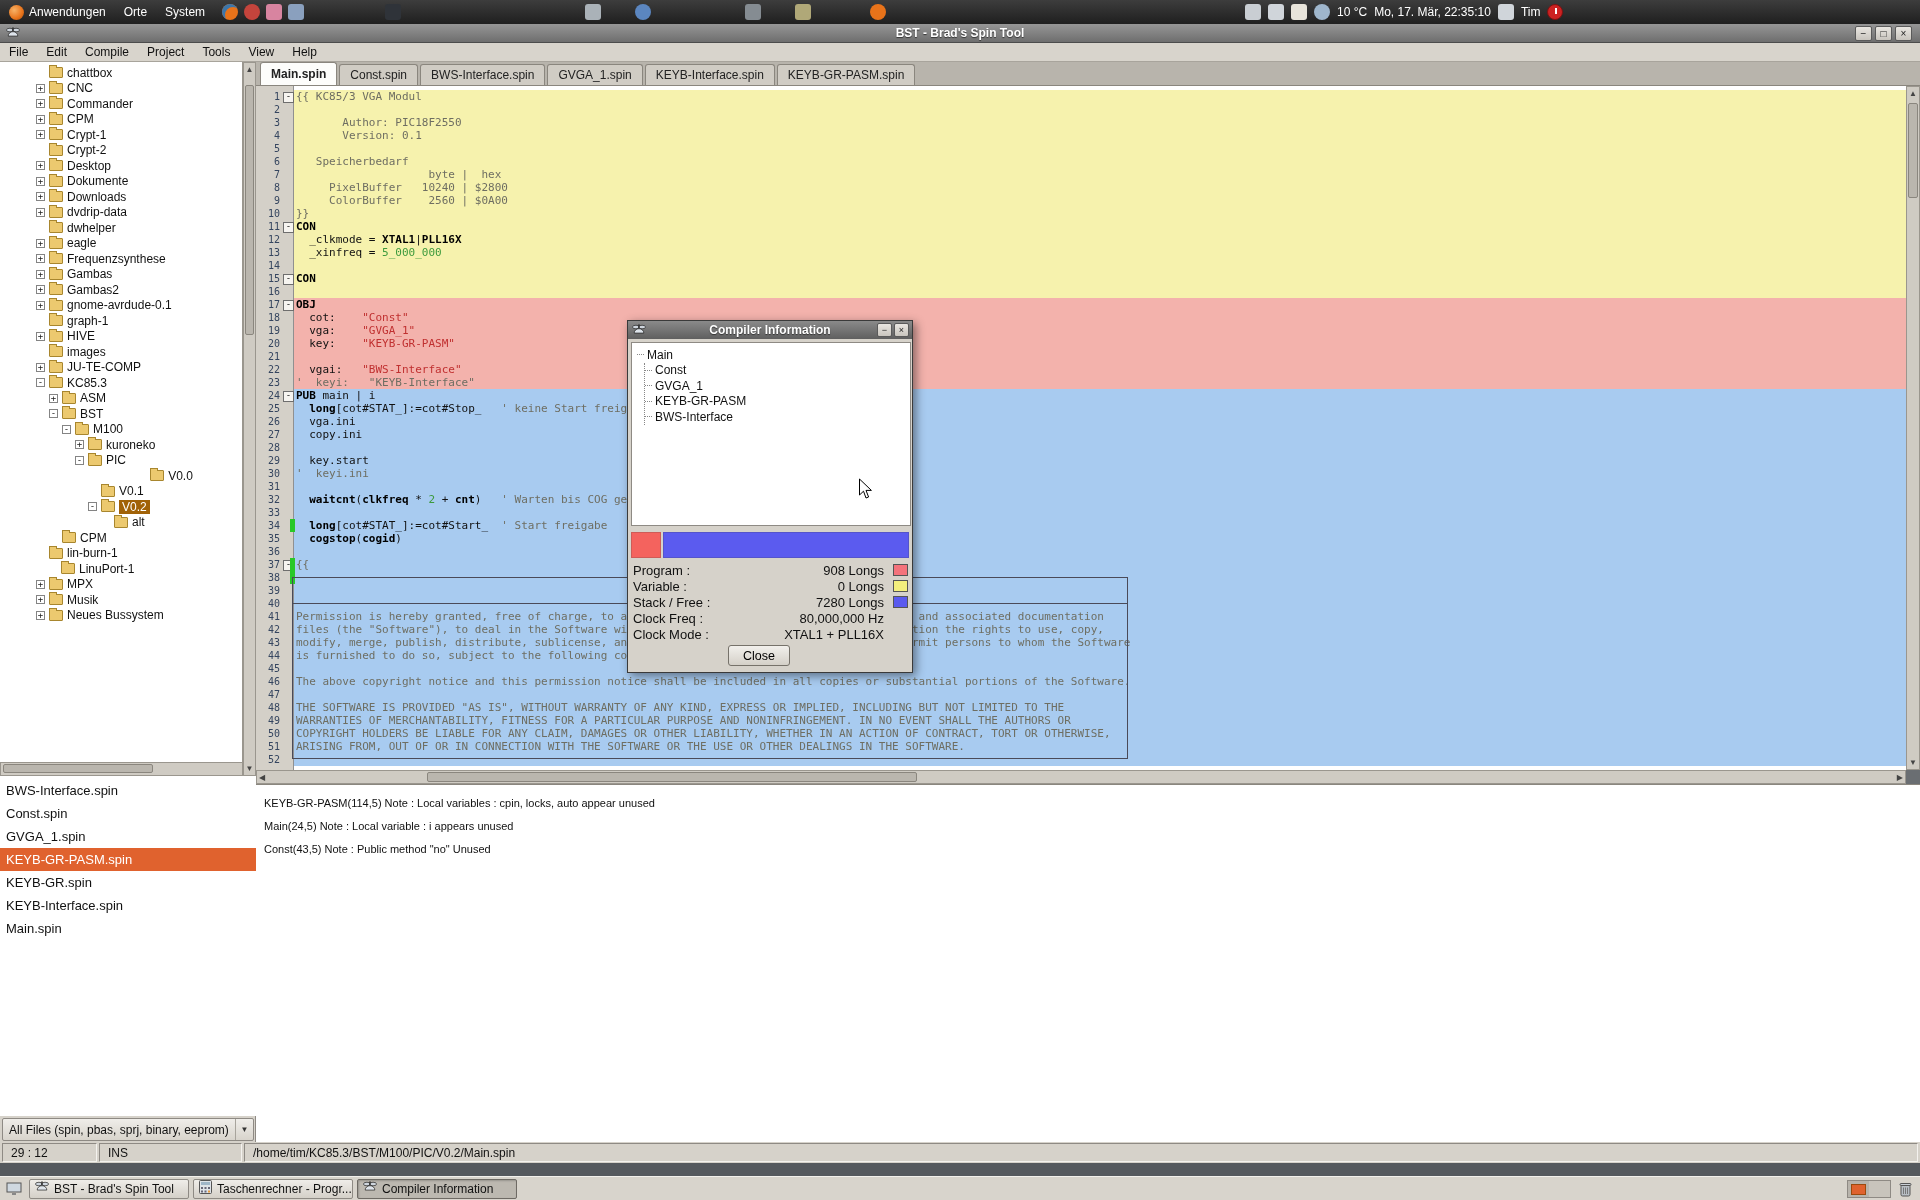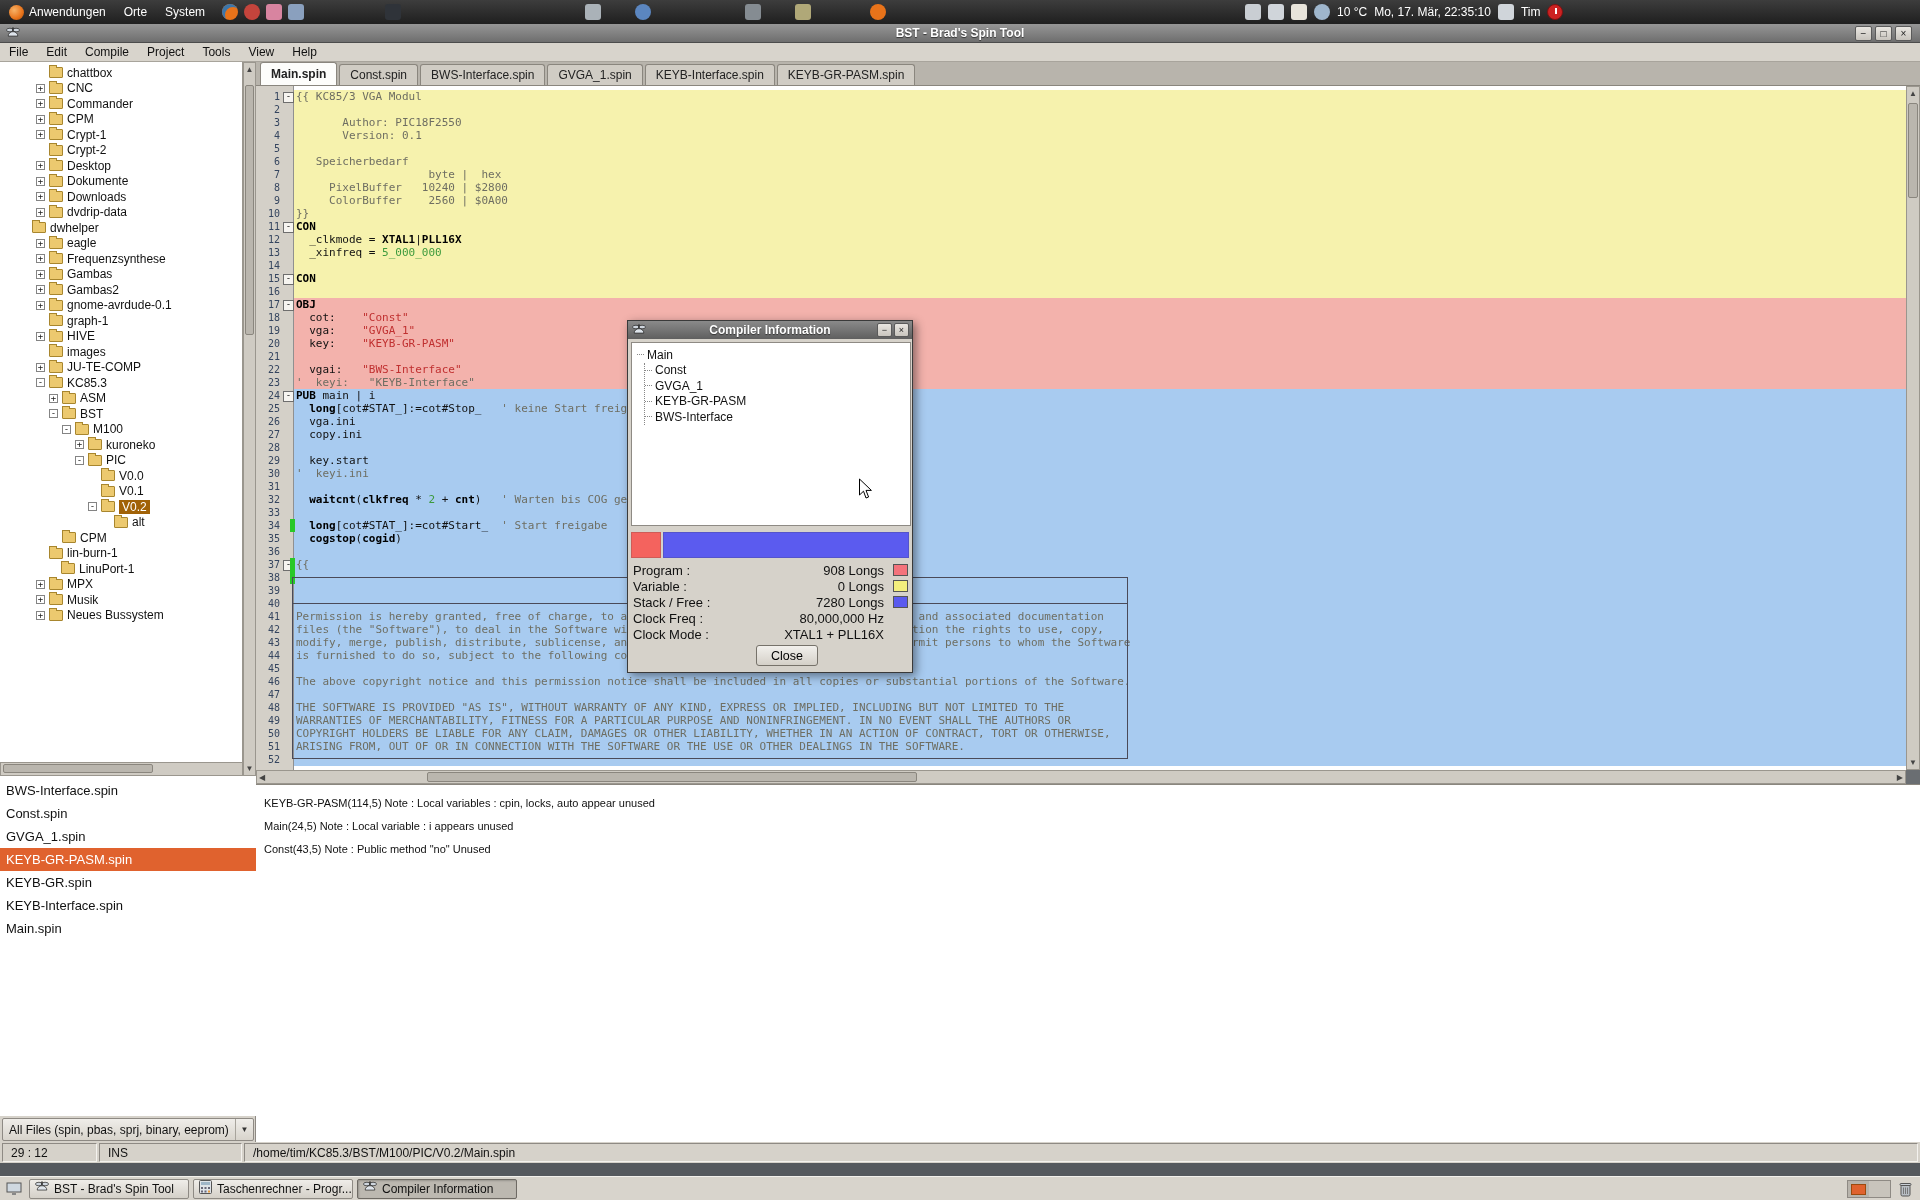--- a/index.html
+++ b/index.html
@@ -127,21 +127,21 @@
 .dkids{margin-left:7px;border-left:1px dotted #888}
 #dbar{position:absolute;left:3px;top:211px;width:280px;height:26px;display:flex;gap:2px}
 #dbar .seg{height:100%;border:1px solid #3a3a3a33}
 #dstats{position:absolute;left:3px;top:241px;width:280px}
 .drow{height:16.2px;display:flex;align-items:center;font-size:13px}
 .dlabel{padding-left:2px}
 .dspace{flex:1}
 .dvalue{text-align:right}
 .dswatch{width:15px;height:12px;margin-left:9px;margin-right:3px;border:1px solid #555}
 .dswatch.none{visibility:hidden;}
-#dclose{position:absolute;left:128px;top:324px;width:62px;height:21px;background:linear-gradient(#f2f0ec,#d4d0c8);border:1px solid #76726a;border-radius:3px;font-size:12.5px;font-family:"Liberation Sans",sans-serif}
+#dclose{position:absolute;left:100px;top:324px;width:62px;height:21px;background:linear-gradient(#f2f0ec,#d4d0c8);border:1px solid #76726a;border-radius:3px;font-size:12.5px;font-family:"Liberation Sans",sans-serif}
 
 
 #cursor{position:absolute;left:858px;top:478px;z-index:60;pointer-events:none}
 </style>
 </head>
 <body>
 
 <div id="screen" data-name="screen">
 
   <div id="panel" data-name="top-panel">
@@ -254,21 +254,21 @@
         <div class="trow" data-name="tree-item-downloads" style="padding-left: 36px;">
           <span class="tmark" data-name="expand-icon">+</span>
           <span class="ficon" data-name="folder-icon"></span>
           <span class="tlabel" data-name="tree-item-label">Downloads</span>
         </div>
         <div class="trow" data-name="tree-item-dvdrip-data" style="padding-left: 36px;">
           <span class="tmark" data-name="expand-icon">+</span>
           <span class="ficon" data-name="folder-icon"></span>
           <span class="tlabel" data-name="tree-item-label">dvdrip-data</span>
         </div>
-        <div class="trow" data-name="tree-item-dwhelper" style="padding-left: 19px;">
+        <div class="trow" data-name="tree-item-dwhelper" style="padding-left: 36px;">
           <span class="tmark none" data-name="no-expander">+</span>
           <span class="ficon" data-name="folder-icon"></span>
           <span class="tlabel" data-name="tree-item-label">dwhelper</span>
         </div>
         <div class="trow" data-name="tree-item-eagle" style="padding-left: 36px;">
           <span class="tmark" data-name="expand-icon">+</span>
           <span class="ficon" data-name="folder-icon"></span>
           <span class="tlabel" data-name="tree-item-label">eagle</span>
         </div>
         <div class="trow" data-name="tree-item-frequenzsynthese" style="padding-left: 36px;">
@@ -334,21 +334,21 @@
         <div class="trow" data-name="tree-item-kuroneko" style="padding-left: 75px;">
           <span class="tmark" data-name="expand-icon">+</span>
           <span class="ficon" data-name="folder-icon"></span>
           <span class="tlabel" data-name="tree-item-label">kuroneko</span>
         </div>
         <div class="trow" data-name="tree-item-pic" style="padding-left: 75px;">
           <span class="tmark" data-name="collapse-icon">-</span>
           <span class="ficon" data-name="folder-icon"></span>
           <span class="tlabel" data-name="tree-item-label">PIC</span>
         </div>
-        <div class="trow" data-name="tree-item-v0-0" style="padding-left: 88px;">
+        <div class="trow" data-name="tree-item-v0-0" style="padding-left: 88px; justify-content: center;">
           <span class="tmark none" data-name="no-expander">+</span>
           <span class="ficon" data-name="folder-icon"></span>
           <span class="tlabel" data-name="tree-item-label">V0.0</span>
         </div>
         <div class="trow" data-name="tree-item-v0-1" style="padding-left: 88px;">
           <span class="tmark none" data-name="no-expander">+</span>
           <span class="ficon" data-name="folder-icon"></span>
           <span class="tlabel" data-name="tree-item-label">V0.1</span>
         </div>
         <div class="trow sel" data-name="tree-item-v0-2" style="padding-left: 88px;">

